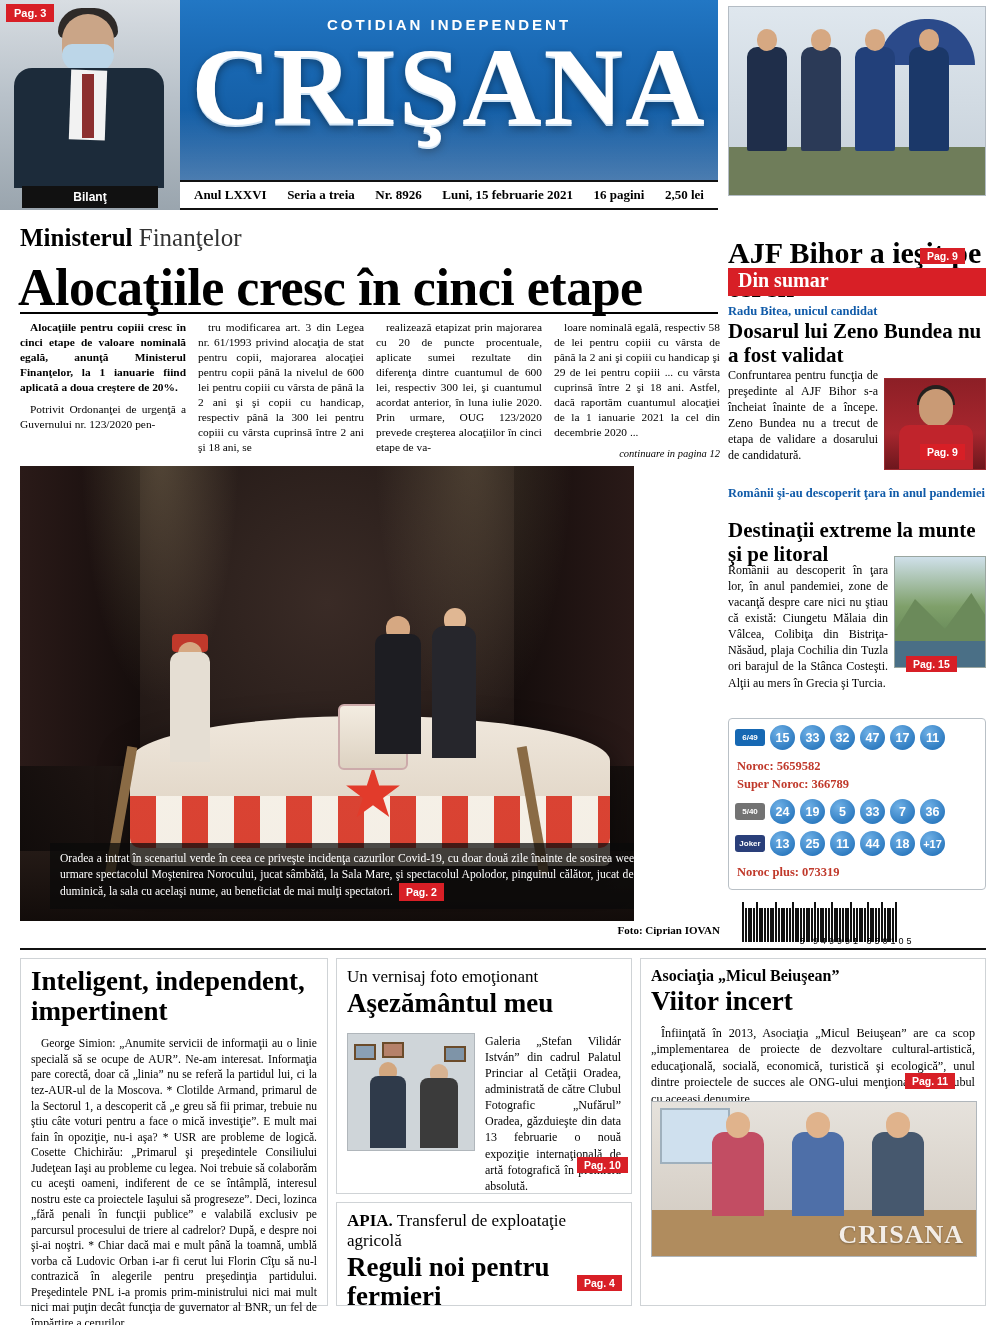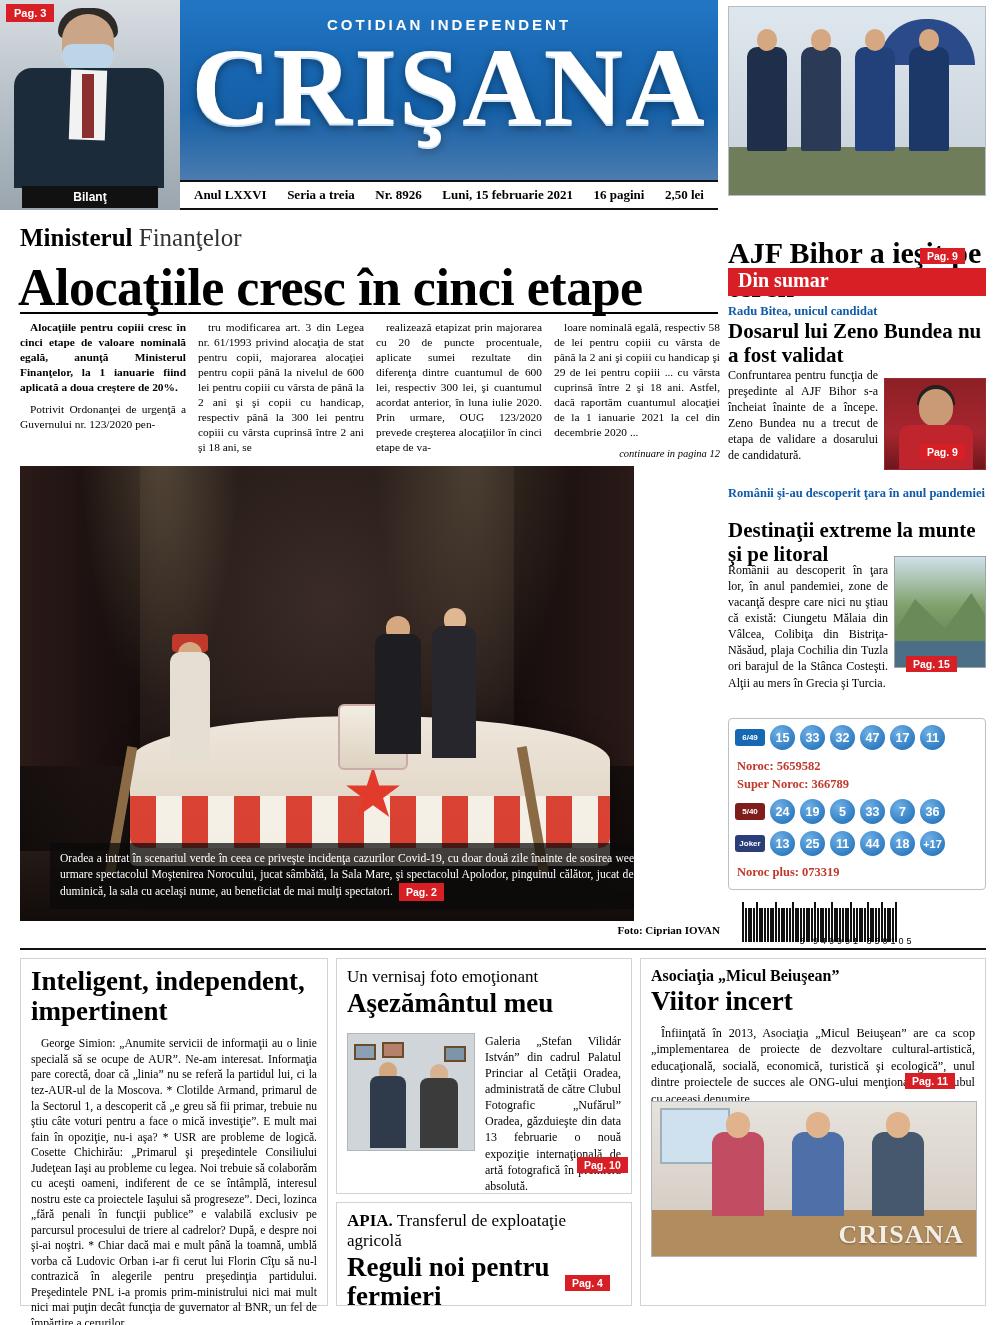--- a/index.html
+++ b/index.html
@@ -283,21 +283,21 @@
   .b2 .photo .m1h { position:absolute; left:31px; top:28px; width:18px; height:20px; background:#d3a77f; border-radius:9px; }
   .b2 .photo .m2 { position:absolute; left:72px; top:44px; width:38px; height:70px; background:#3b3b3b; border-radius:8px 8px 0 0; }
   .b2 .photo .m2h { position:absolute; left:82px; top:30px; width:18px; height:20px; background:#d8b392; border-radius:9px; }
   .b2 .txt { position:absolute; left:148px; top:74px; width:136px; font-size:12px; line-height:1.34; text-align:justify; }
   .b2 .pag { position:absolute; left:240px; top:198px; }
 
   .b3 { position:absolute; left:336px; top:1202px; width:296px; height:104px; border:1px solid #cfd3d6; padding:8px 10px; }
   .b3 .kick { font-size:17px; }
   .b3 .kick b { font-weight:bold; }
   .b3 h2 { margin:2px 0 0 0; font-size:27px; font-weight:bold; line-height:1.08; }
-  .b3 .pag { position:absolute; left:228px; top:72px; }
+  .b3 .pag { position:absolute; left:240px; top:72px; }
 
   .b4 { position:absolute; left:640px; top:958px; width:346px; height:348px; border:1px solid #cfd3d6; padding:8px 10px; }
   .b4 .kick { font-size:16px; font-weight:bold; }
   .b4 h2 { margin:2px 0 0 0; font-size:27px; font-weight:bold; line-height:1.1; }
   .b4 .txt { margin-top:8px; font-size:12.2px; line-height:1.36; text-align:justify; }
   .b4 .txt p { margin:0; text-indent:10px; }
   .b4 .pag { position:absolute; left:264px; top:114px; }
   .b4 .photo {
     position:absolute; left:10px; top:142px; width:326px; height:156px;
     overflow:hidden; border:1px solid #b0b6bb;
@@ -449,21 +449,21 @@
     </div>
     <div class="lotto-text" style="top:40px;">
       <span>Noroc:</span>
       <span>5659582</span>
     </div>
     <div class="lotto-text" style="top:58px;">
       <span>Super Noroc:</span>
       <span>366789</span>
     </div>
     <div class="lotto-row" style="top:80px;">
-      <div class="lotto-logo" style="background:#7f1d1d;">5/40</div>
+      <div class="lotto-logo" style="background:#737373;">5/40</div>
       <div class="ball">24</div>
       <div class="ball">19</div>
       <div class="ball">5</div>
       <div class="ball">33</div>
       <div class="ball">7</div>
       <div class="ball">36</div>
     </div>
     <div class="lotto-row" style="top:112px;">
       <div class="lotto-logo" style="background:#2a3f7a;">Joker</div>
       <div class="ball">13</div>

